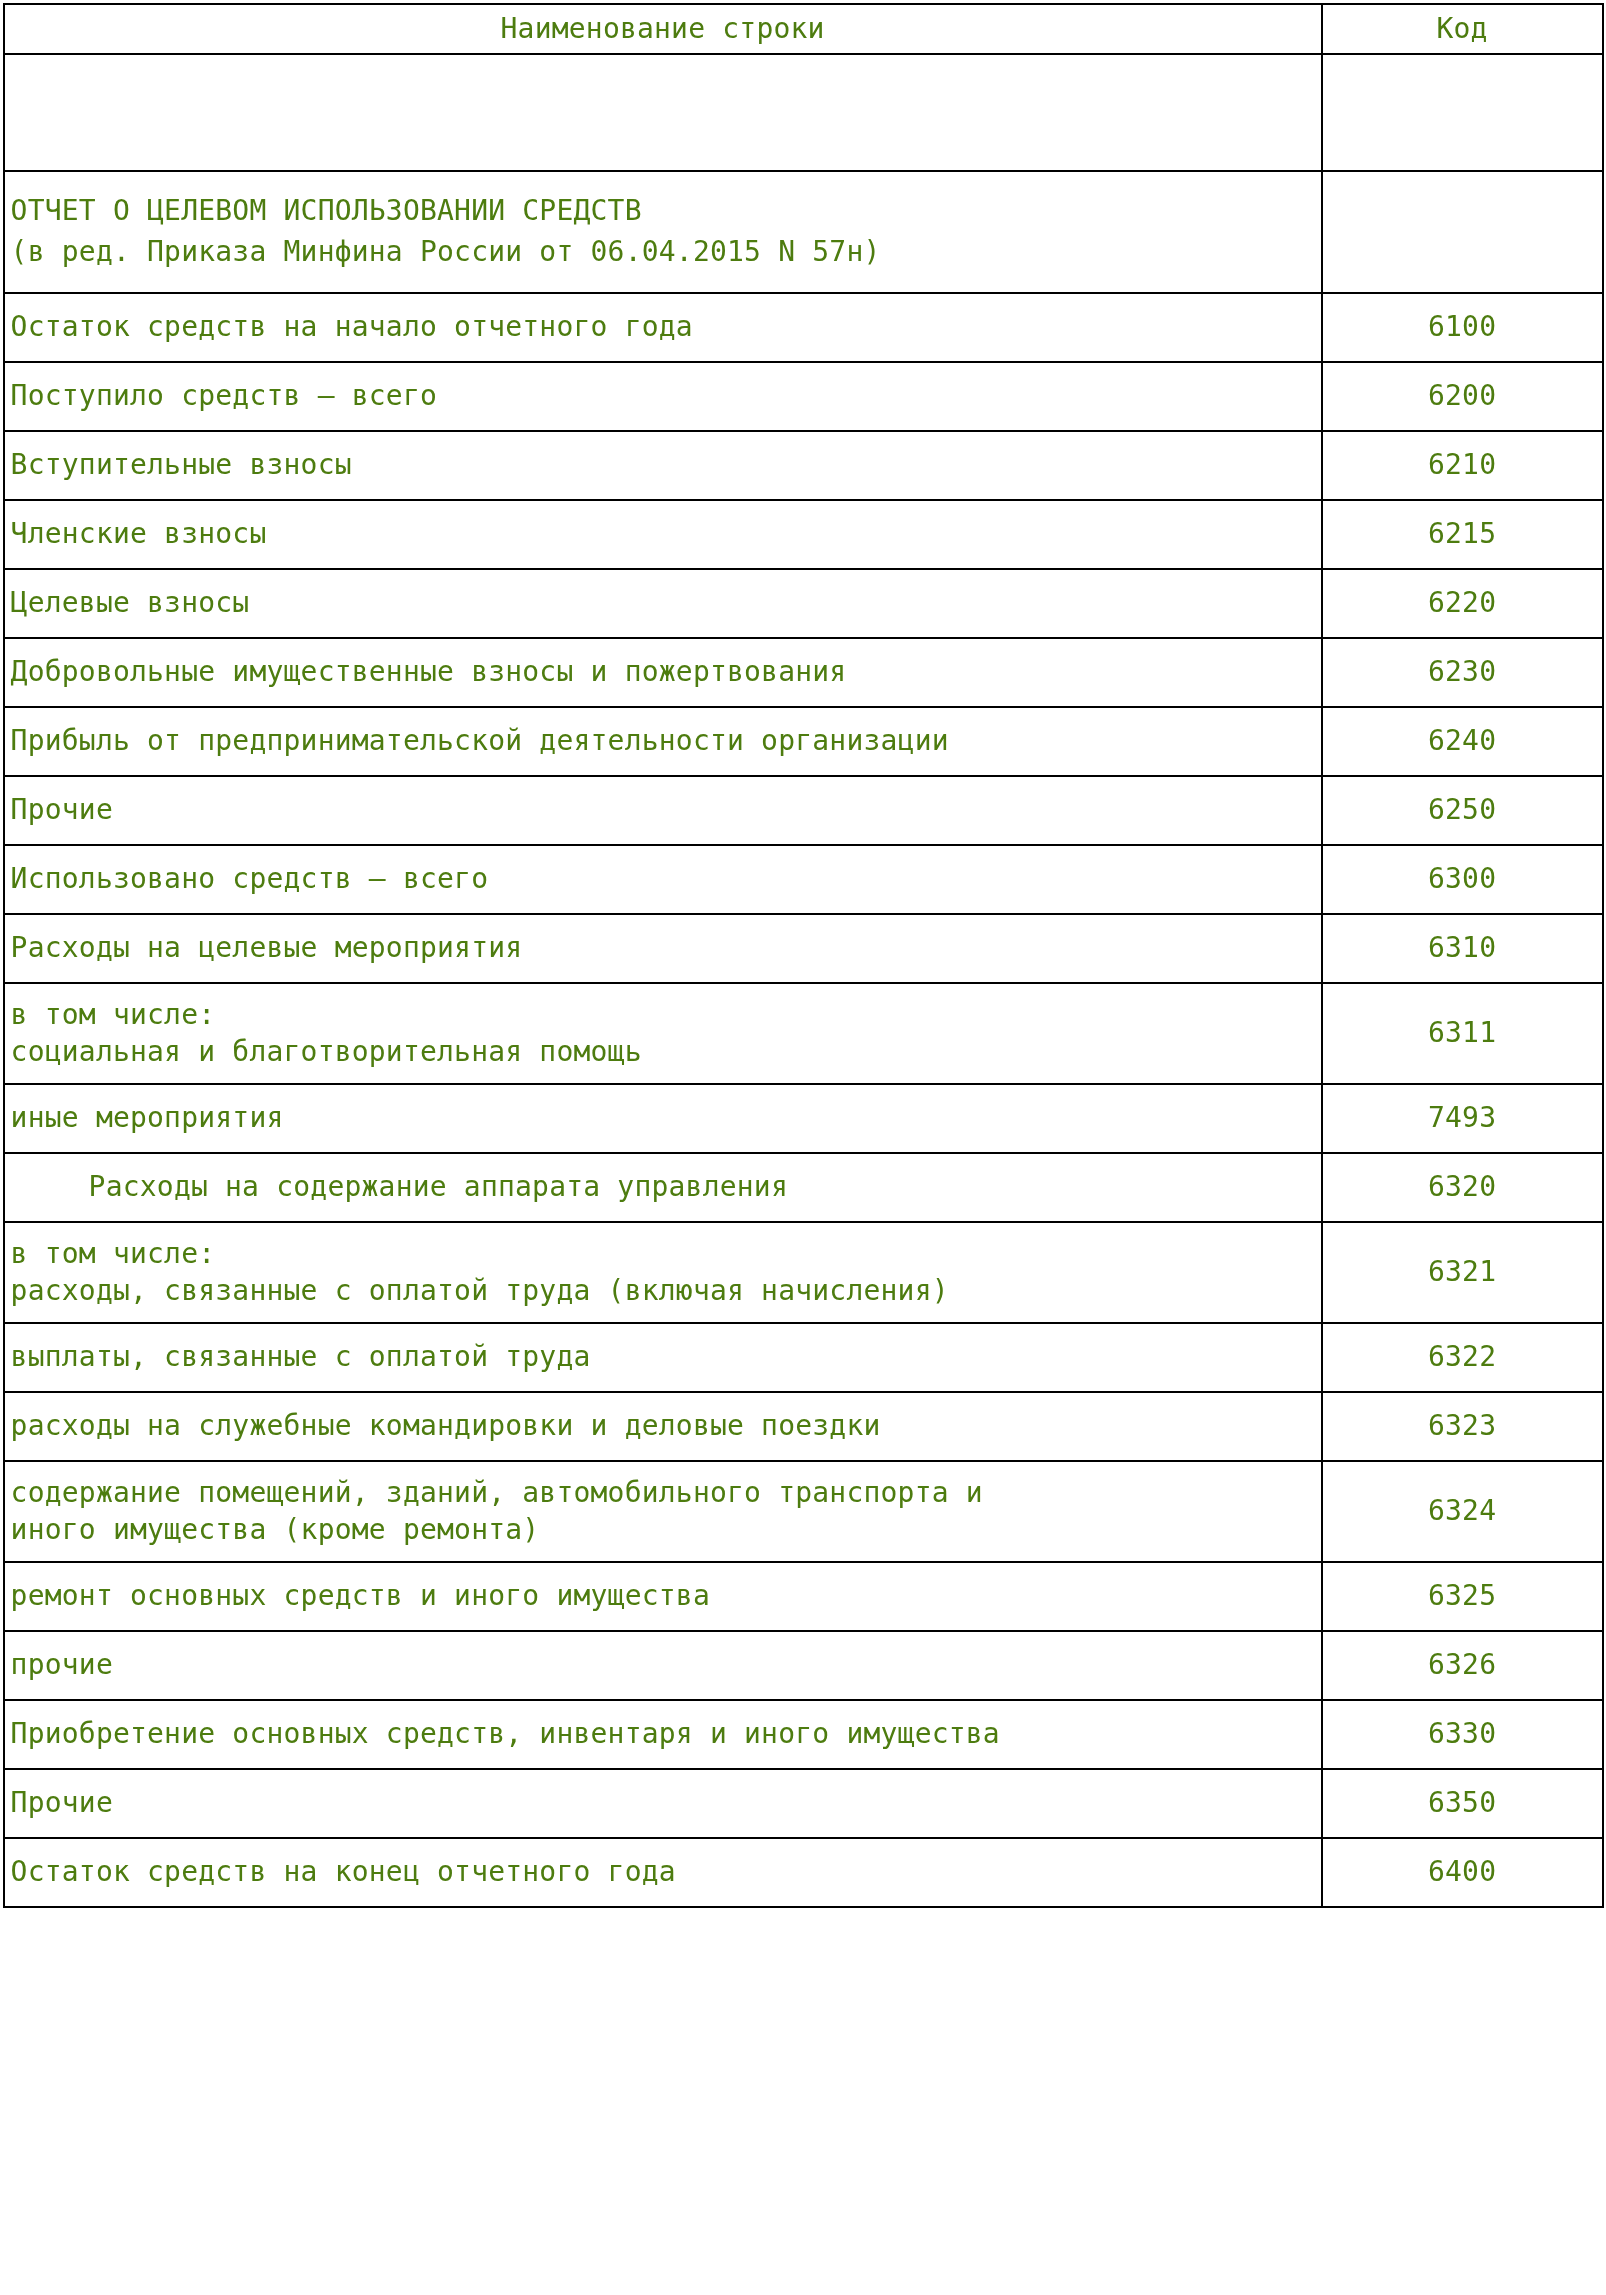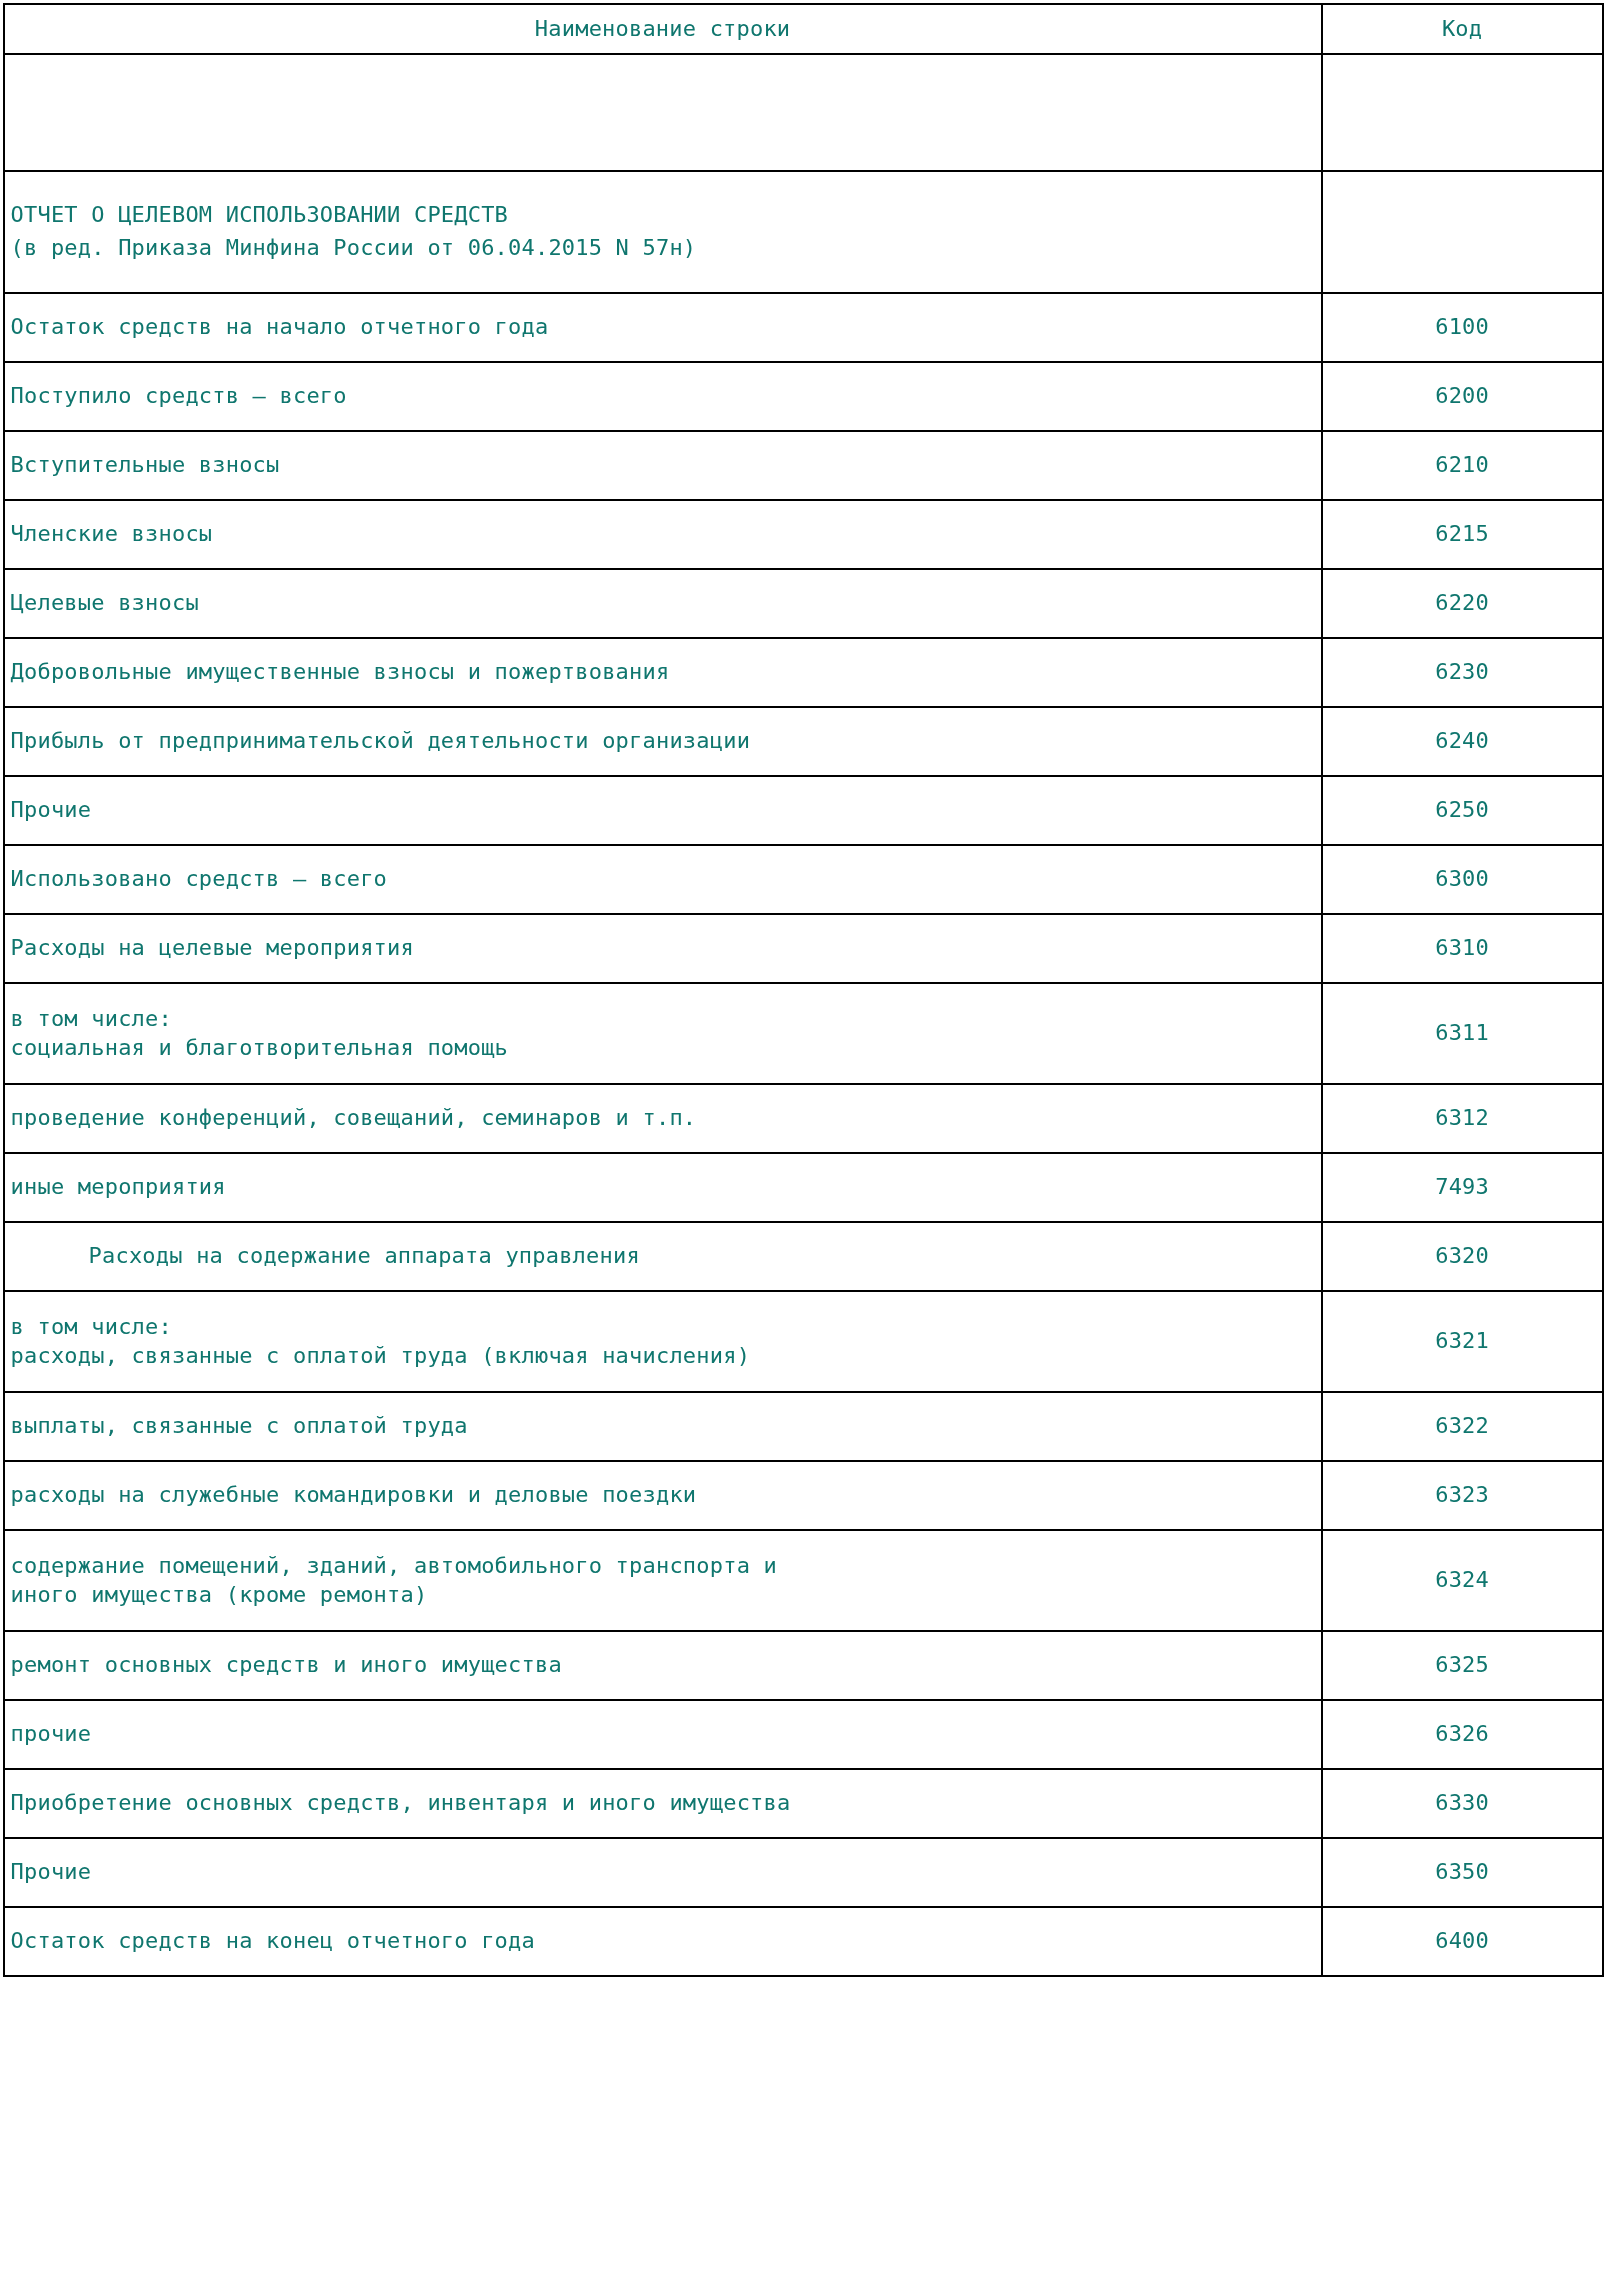--- a/index.html
+++ b/index.html
@@ -24,24 +24,24 @@
   }
 
   table.report {
     position: absolute;
     left: 2.6px;
     top: 2.6px;
     width: 1598px;
     border-collapse: collapse;
     table-layout: fixed;
     font-family: "DejaVu Sans Mono", "Liberation Mono", monospace;
-    font-size: 22px;
+    font-size: 28px;
     line-height: 1.34;
     letter-spacing: 0.2px;
-    color: #0f766e;
+    color: #4d7c0f;
   }
 
   table.report col.col-name { width: 1318px; }
   table.report col.col-code { width: 281px; }
 
   table.report td {
     border: 2.6px solid #000000;
     padding: 0 6px;
     vertical-align: middle;
     background: #ffffff;
@@ -158,24 +158,20 @@
         <tr class="data-row">
           <td class="cell-name">Расходы на целевые мероприятия</td>
           <td class="cell-code">6310</td>
         </tr>
         <tr class="data-row two-line">
           <td class="cell-name">в том числе:
 социальная и благотворительная помощь</td>
           <td class="cell-code">6311</td>
         </tr>
         <tr class="data-row">
-          <td class="cell-name">проведение конференций, совещаний, семинаров и т.п.</td>
-          <td class="cell-code">6312</td>
-        </tr>
-        <tr class="data-row">
           <td class="cell-name">иные мероприятия</td>
           <td class="cell-code">7493</td>
         </tr>
         <tr class="data-row">
           <td class="cell-name indented">Расходы на содержание аппарата управления</td>
           <td class="cell-code">6320</td>
         </tr>
         <tr class="data-row two-line">
           <td class="cell-name">в том числе:
 расходы, связанные с оплатой труда (включая начисления)</td>

